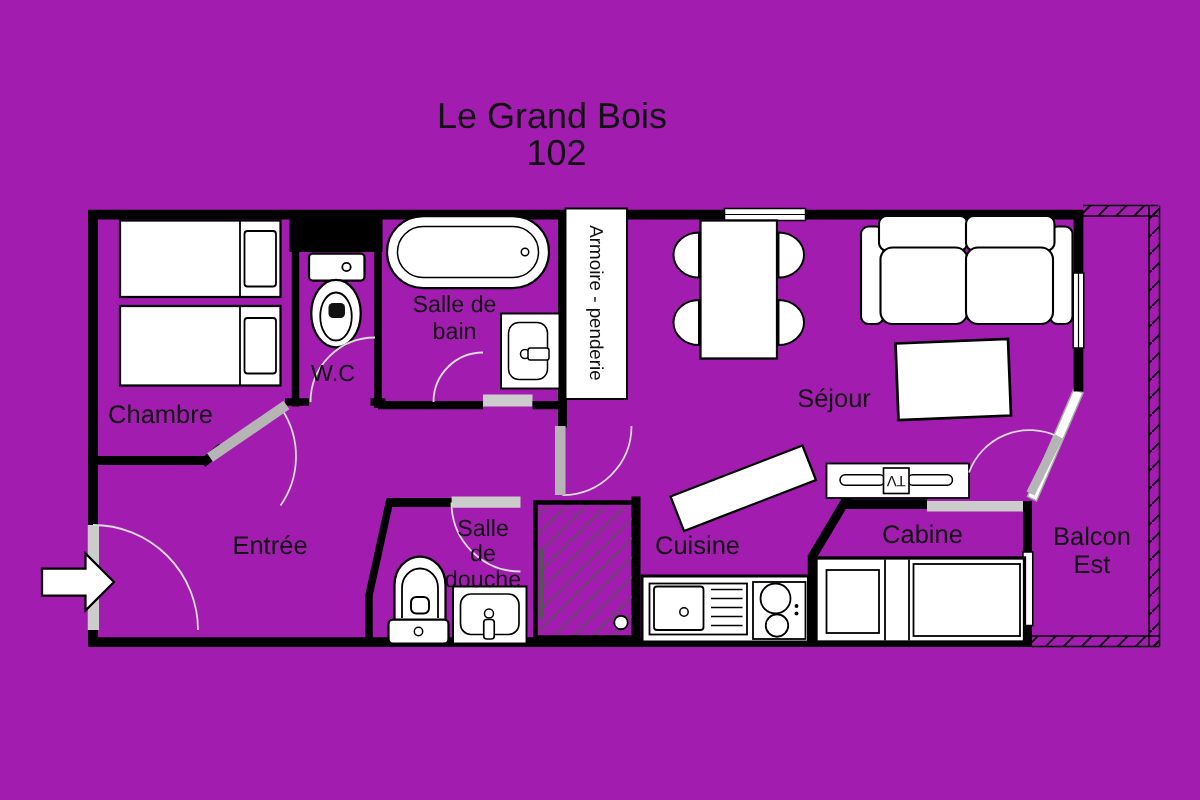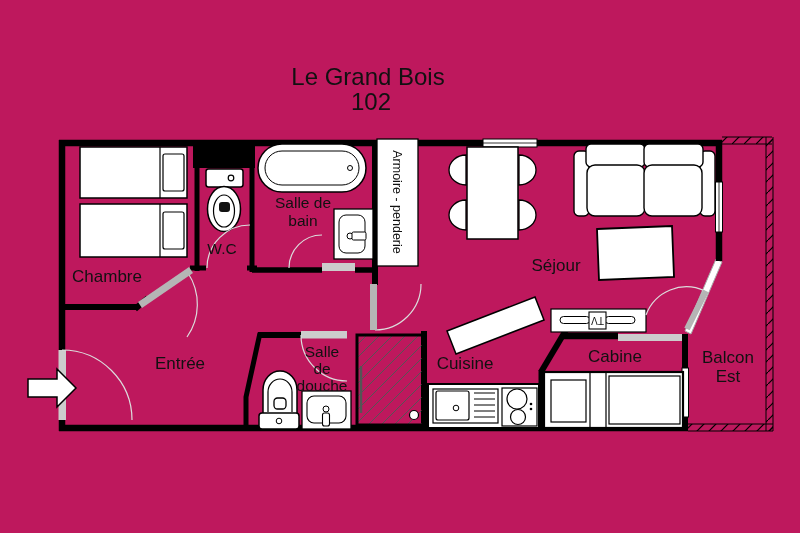--- a/index.html
+++ b/index.html
@@ -1,16 +1,16 @@
 <!DOCTYPE html>
 <html><head>
 <meta charset="utf-8">
 <style>
   html,body{margin:0;padding:0;background:#ffffff;}
-  #stage{position:relative;width:800px;height:533px;background:#be185d;overflow:hidden;}
+  #stage{position:relative;width:800px;height:533px;background:#a21caf;overflow:hidden;}
   svg{display:block;font-family:"Liberation Sans", sans-serif;}
   text{fill:#111;}
   .room-label{font-size:17px;}
   .small-label{font-size:15.5px;}
   .title-text{font-size:24px;}
   .wardrobe-label{font-size:12.5px;}
   .tv-label{font-size:10px;}
 </style>
 </head>
 <body>

